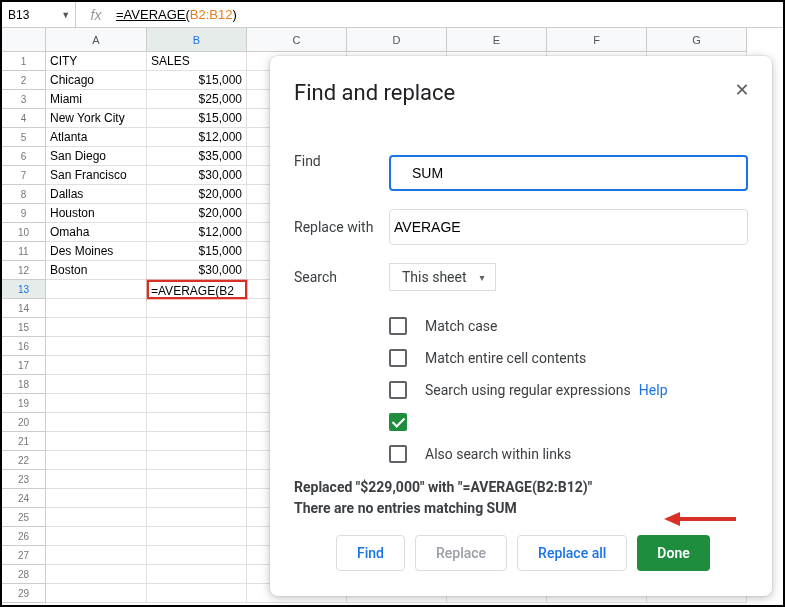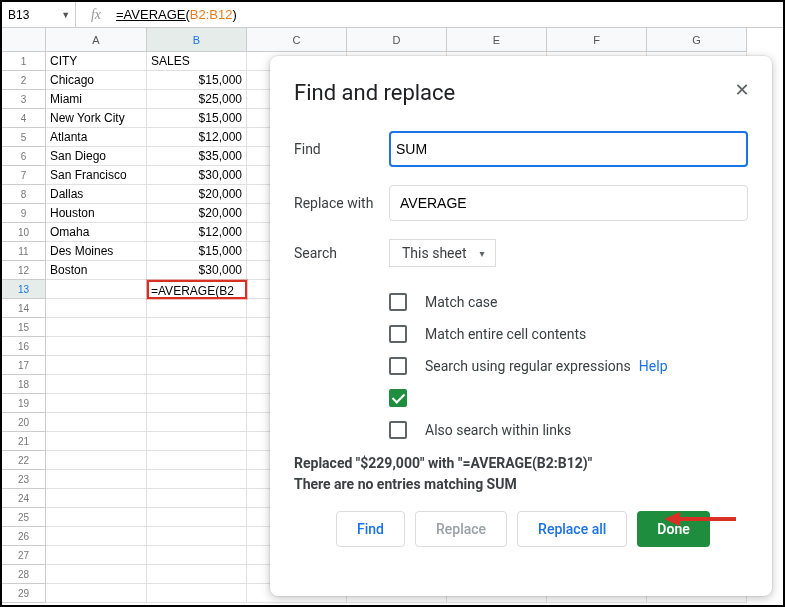--- a/index.html
+++ b/index.html
@@ -34,21 +34,21 @@
   .name-box .dd {
     margin-left: auto;
     font-size: 9px;
     color: #555;
   }
   .fx {
     width: 40px;
     font-style: italic;
     color: #999;
     text-align: center;
-    font-family: Liberation Serif, serif;
+    font-family: Liberation Sans, sans-serif;
     font-size: 14px;
   }
   .formula-content {
     flex: 1;
     font-size: 13px;
     font-family: Arial;
   }
   .formula-content .av { color: #000; text-decoration: underline; }
   .formula-content .rng { color: #E67C1C; }
   .formula-content .par { color: #000; }
@@ -178,26 +178,27 @@
   .dlg-label {
     width: 95px;
     font-size: 14px;
     color: #3c4043;
   }
   .dlg-input {
     flex: 1;
     height: 36px;
     border: 1px solid #dadce0;
     border-radius: 4px;
-    padding: 0 10px;
+    padding: 0 4px;
     font-size: 14px;
   }
   .dlg-input.focus {
     border: 2px solid #1a73e8;
-    padding: 0 5px;
+    padding: 0 21px;
+    margin-top: 24px;
   }
   .dlg-select {
     height: 28px;
     border: 1px solid #dadce0;
     border-radius: 0;
     padding: 0 28px 0 12px;
     font-size: 14px;
     position: relative;
     display:inline-flex;
     align-items:center;

